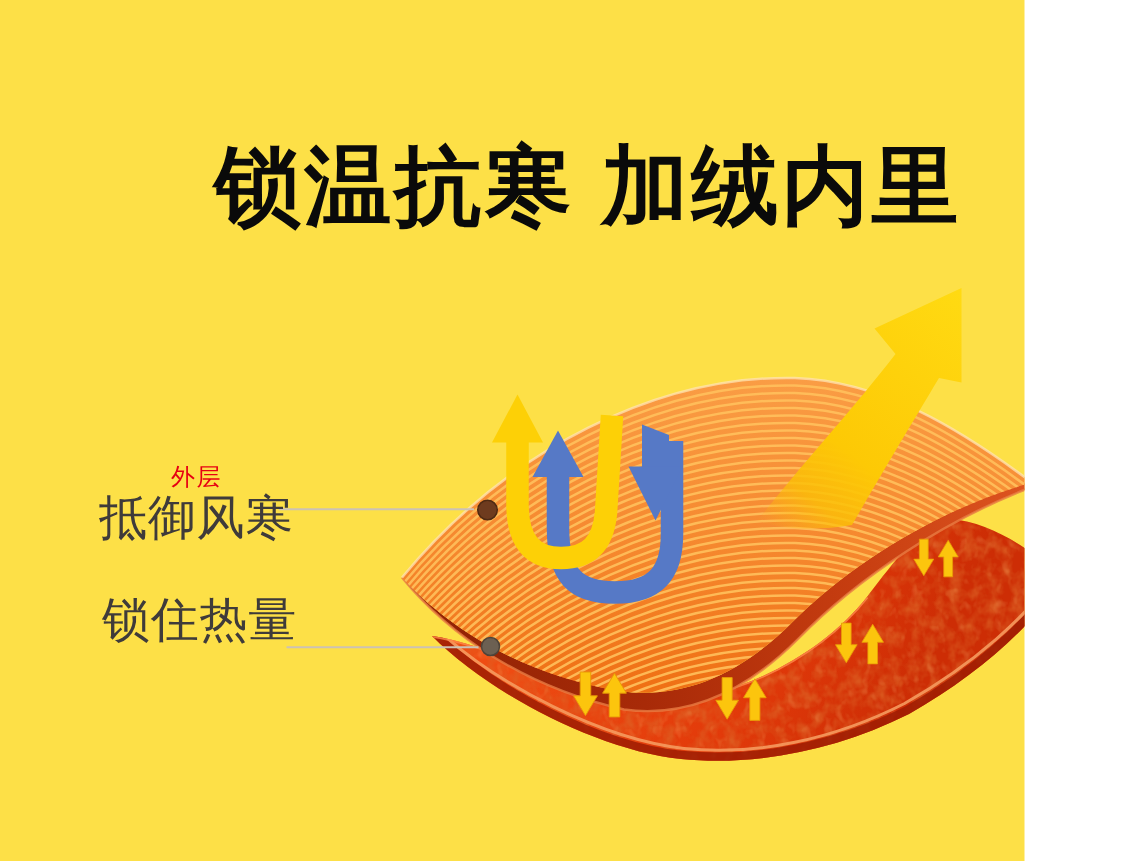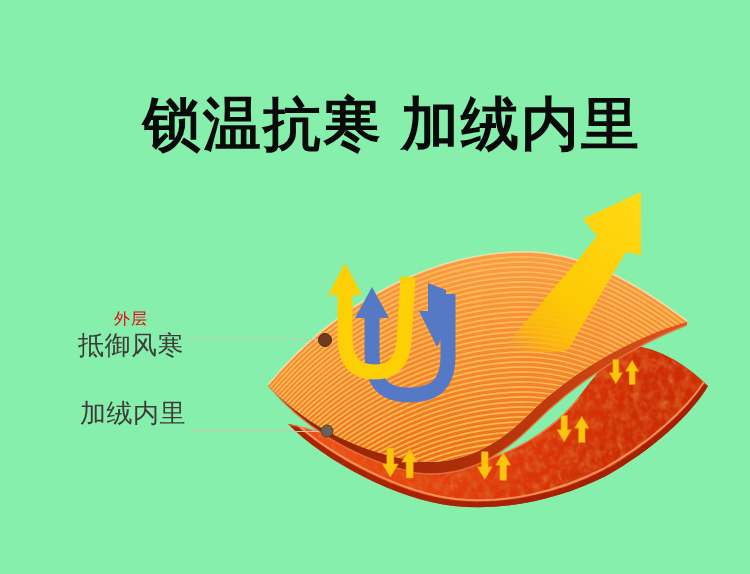--- a/index.html
+++ b/index.html
@@ -1,27 +1,27 @@
 <!DOCTYPE html>
 <html><head>
 <meta charset="utf-8">
 <style>
   html,body{margin:0;padding:0;background:#fff;}
   .stage{
-    position:relative;width:750px;height:574px;background:#86efac;
+    position:relative;width:683px;height:574px;background:#fde047;
     overflow:hidden;font-family:"Liberation Sans","DejaVu Sans",sans-serif;
   }
   .title{
     position:absolute;left:0;top:86px;width:750px;text-align:center;
     font-size:58px;font-weight:700;letter-spacing:2px;color:#0a0a0a;
     padding-left:34px;box-sizing:border-box;white-space:nowrap;
   }
   .label-group{position:absolute;width:170px;text-align:center;}
   .label-group .layer-name{font-size:16px;font-weight:400;line-height:26px;letter-spacing:1px;}
-  .label-group .layer-desc{font-size:26px;font-weight:400;line-height:27px;letter-spacing:.5px;}
+  .label-group .layer-desc{font-size:32px;font-weight:400;line-height:27px;letter-spacing:.5px;}
   .outer-group{left:46px;top:306px;}
   .inner-group{left:48px;top:400px;}
   svg{position:absolute;left:0;top:0;}
 </style>
 </head>
 <body>
 
 <div class="stage">
 
   <svg width="750" height="574" viewBox="0 0 750 574">
@@ -174,16 +174,16 @@
   </svg>
 
   <div class="title" style="color: rgb(10, 10, 10);">锁温抗寒 加绒内里</div>
 
   <div class="label-group outer-group">
     <div class="layer-name" style="color: rgb(230, 0, 18);">外层</div>
     <div class="layer-desc" style="color: rgb(63, 59, 58);">抵御风寒</div>
   </div>
 
   <div class="label-group inner-group">
-    <div class="layer-desc" style="color: rgb(63, 59, 58);">加绒内里</div>
+    <div class="layer-desc" style="color: rgb(63, 59, 58);">锁住热量</div>
   </div>
 
 </div>
 
 </body></html>

